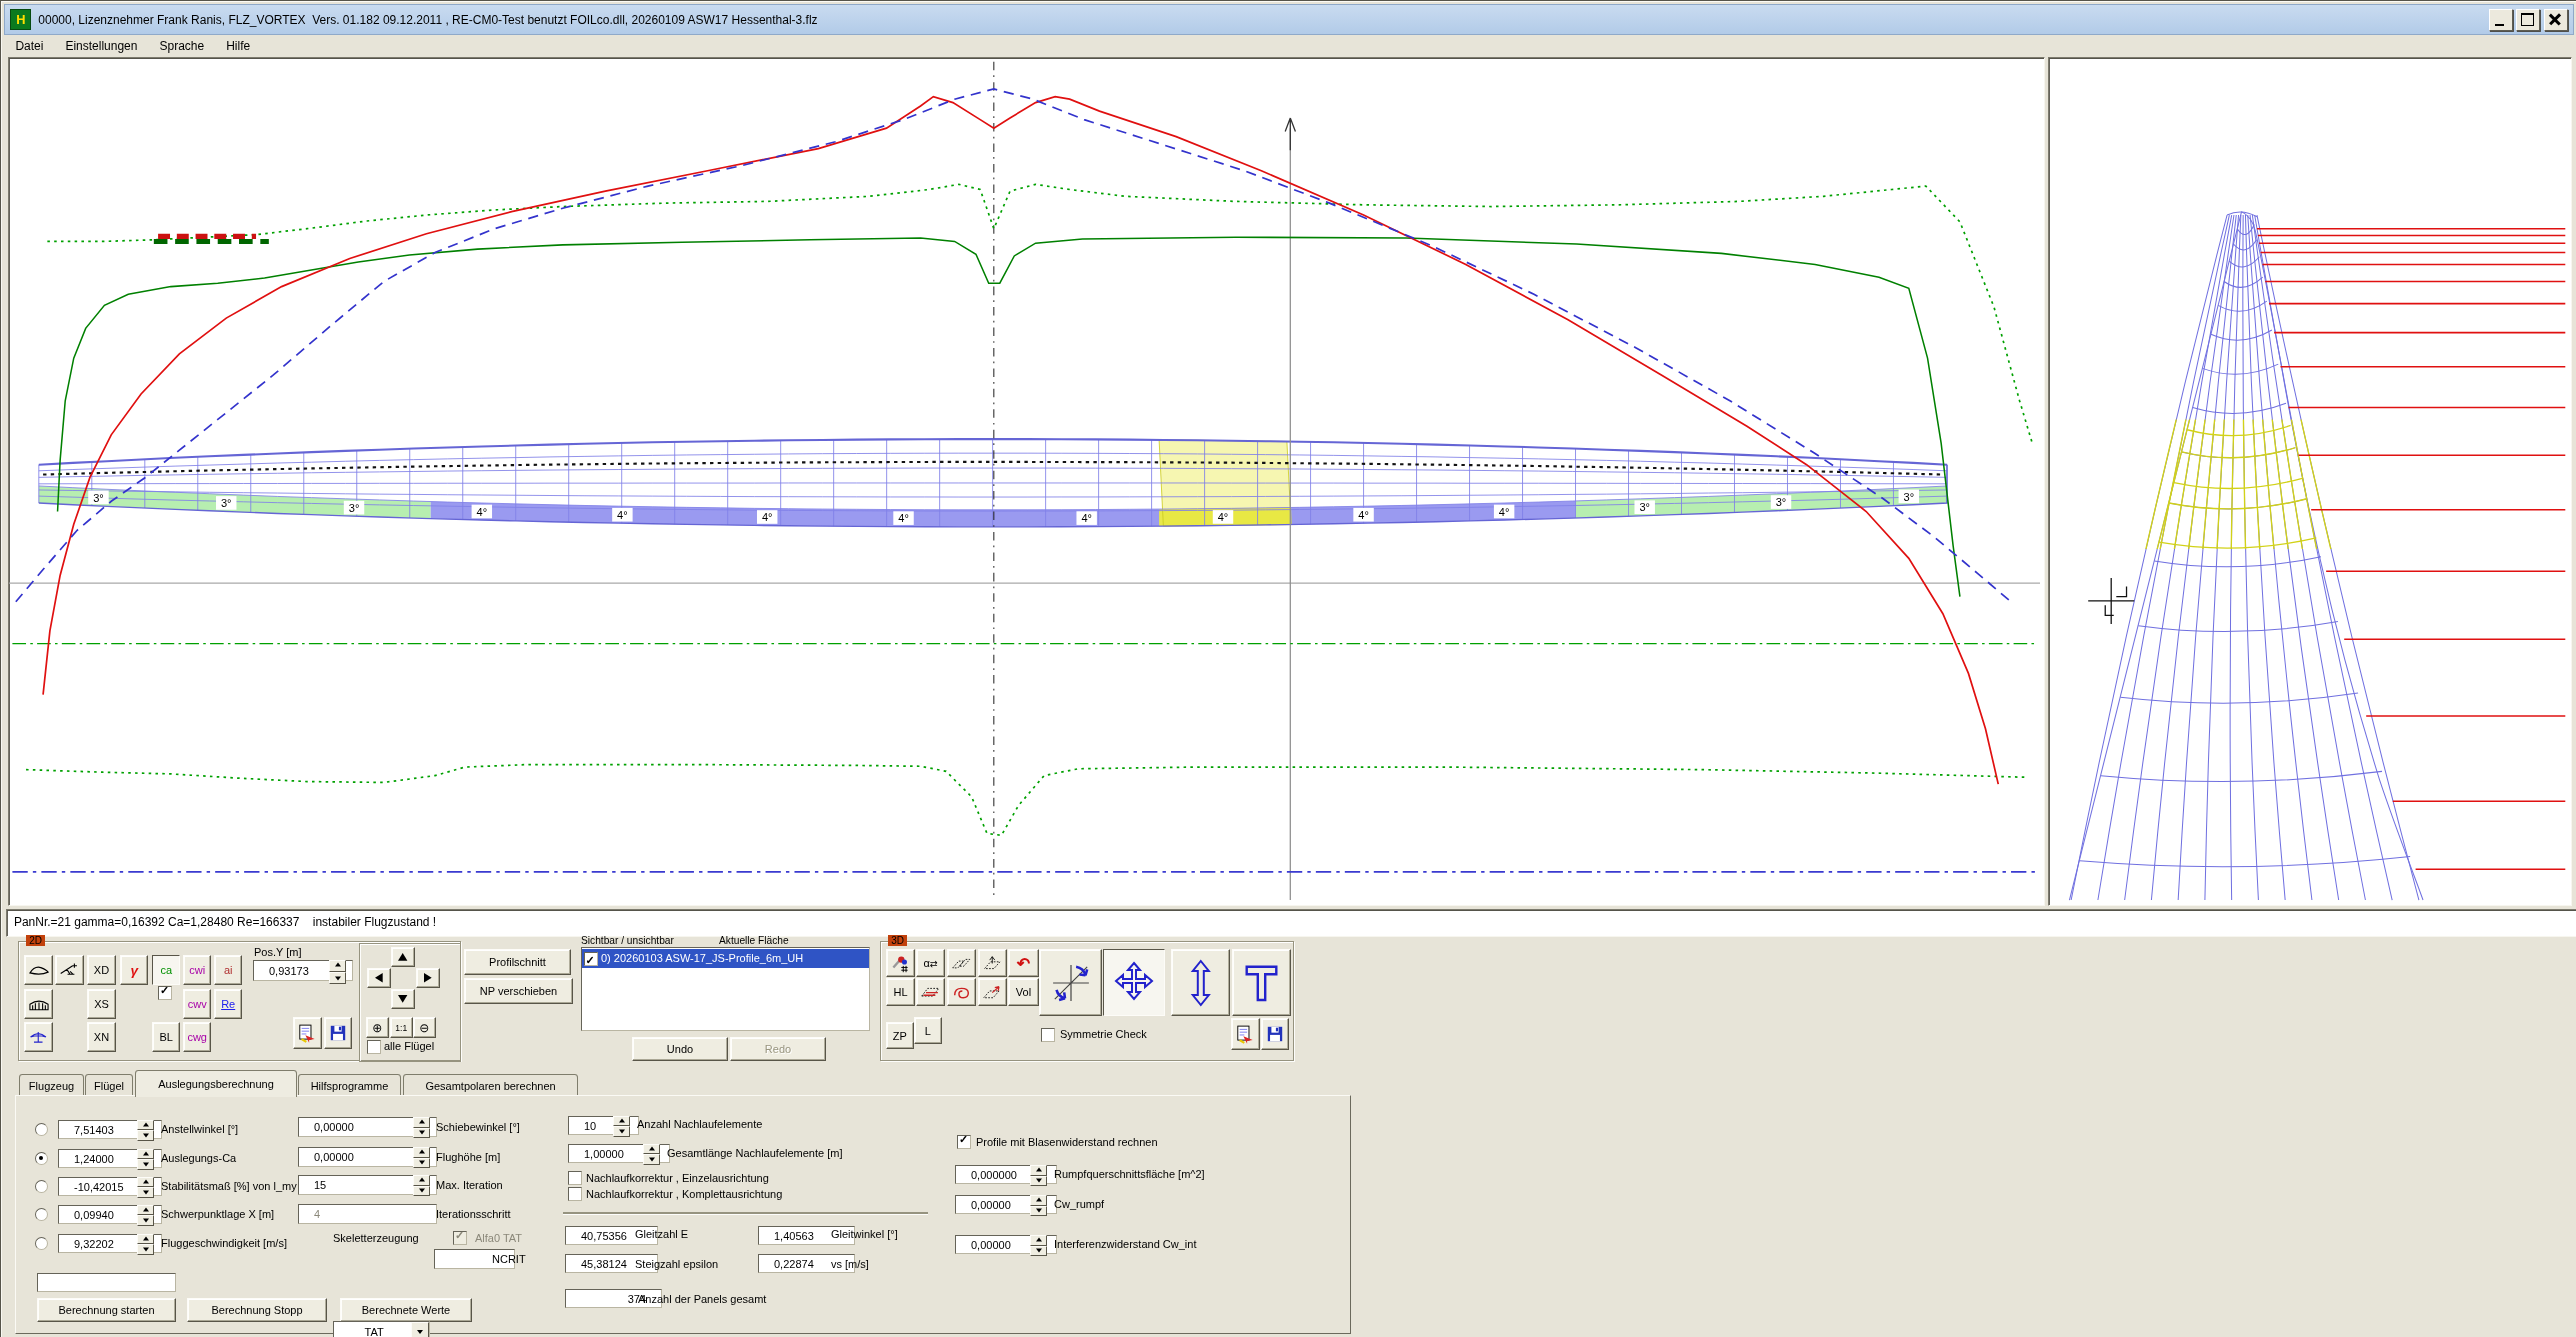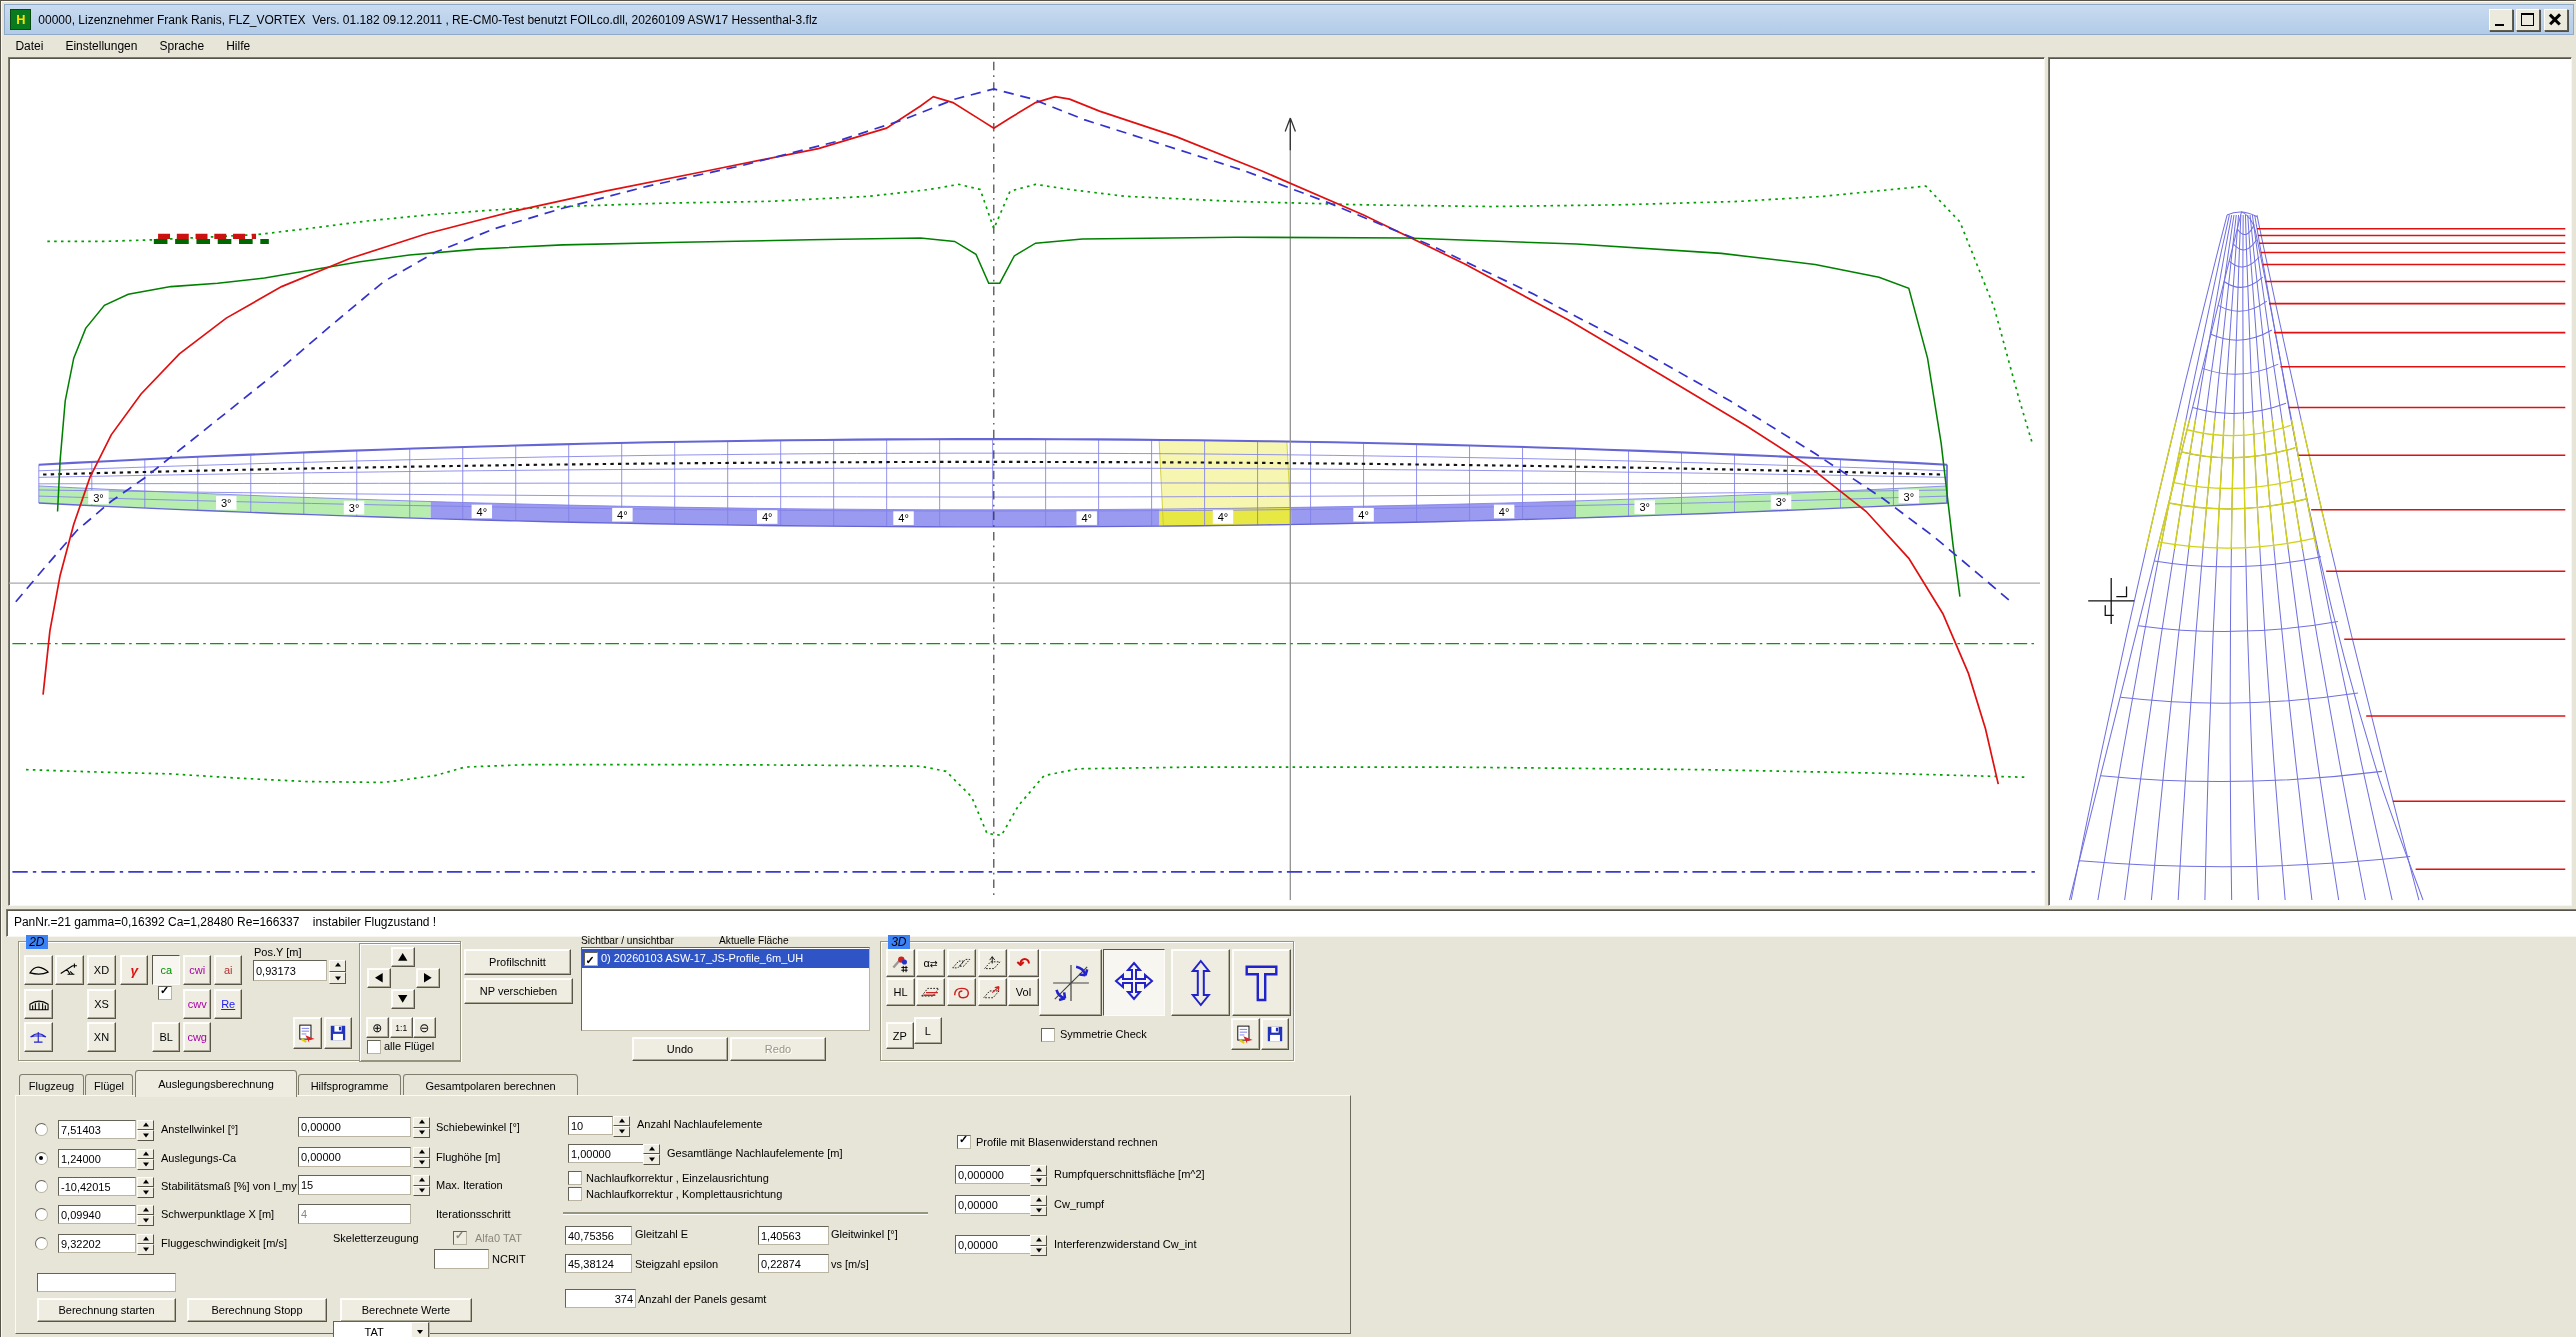--- a/index.html
+++ b/index.html
@@ -30,27 +30,27 @@
     box-shadow:inset 0.9px 0.9px 0 #55534a;}
   #v2d{left:6.8px;top:56px;width:2035px;height:847px;}
   #v3d{left:2047px;top:56px;width:522px;height:847px;}
   #v2d svg,#v3d svg{position:absolute;left:0;top:0;}
   
   .status{position:absolute;left:5.1px;top:908px;width:2565px;height:25.6px;background:#fff;
     border:0.9px solid;border-color:#7d7b6e #f7f6ef #f7f6ef #7d7b6e;box-shadow:inset 0.9px 0.9px 0 #55534a;
     font-size:12px;line-height:24px;padding-left:6.8px;white-space:pre;}
   
   .grp{position:absolute;border:0.9px solid #96937f;box-shadow:inset 0.9px 0.9px 0 #fff,0.9px 0.9px 0 #fff;}
-  .grp>.leg{position:absolute;top:-6.8px;left:6.8px;background:#3b82f6;padding:0 3.4px;font-size:12px;white-space:nowrap;font-style:italic;}
+  .grp>.leg{position:absolute;top:-6.8px;left:6.8px;background:#c2410c;padding:0 3.4px;font-size:10px;white-space:nowrap;}
   .btn{position:absolute;background:#efede1;border:0.9px solid;border-color:#fdfcf8 #585548 #585548 #fdfcf8;
     box-shadow:inset -0.9px -0.9px 0 #aaa795,inset 0.9px 0.9px 0 #fff;
     display:flex;align-items:center;justify-content:center;font-size:11px;cursor:pointer;white-space:nowrap;}
   .btn.dis{color:#98957f;text-shadow:0.9px 0.9px 0 #fff;}
   .inp{position:absolute;background:#fff;border:1.7px inset #b9b5a2;font-size:11px;
-    font-family:"Liberation Sans",sans-serif;padding:0 2px;color:#000;}
+    font-family:"Liberation Sans",sans-serif;padding:0 15px;color:#000;}
   .inp.dim{color:#8b887a;}
   .lbl{position:absolute;font-size:11px;white-space:nowrap;color:#000;}
   .sm{font-size:10.2px;}
   .spin{position:absolute;width:17px;display:flex;flex-direction:column;}
   .sb{flex:1;background:#efede1;border:0.9px solid;border-color:#fdfcf8 #585548 #585548 #fdfcf8;
      position:relative;cursor:pointer;}
   .sb::after{content:"";position:absolute;left:50%;top:50%;transform:translate(-50%,-50%);
      border:3.4px solid transparent;}
   .sb.u::after{border-bottom:4.3px solid #000;margin-top:-2.6px;}
   .sb.d::after{border-top:4.3px solid #000;margin-top:1.7px;}

